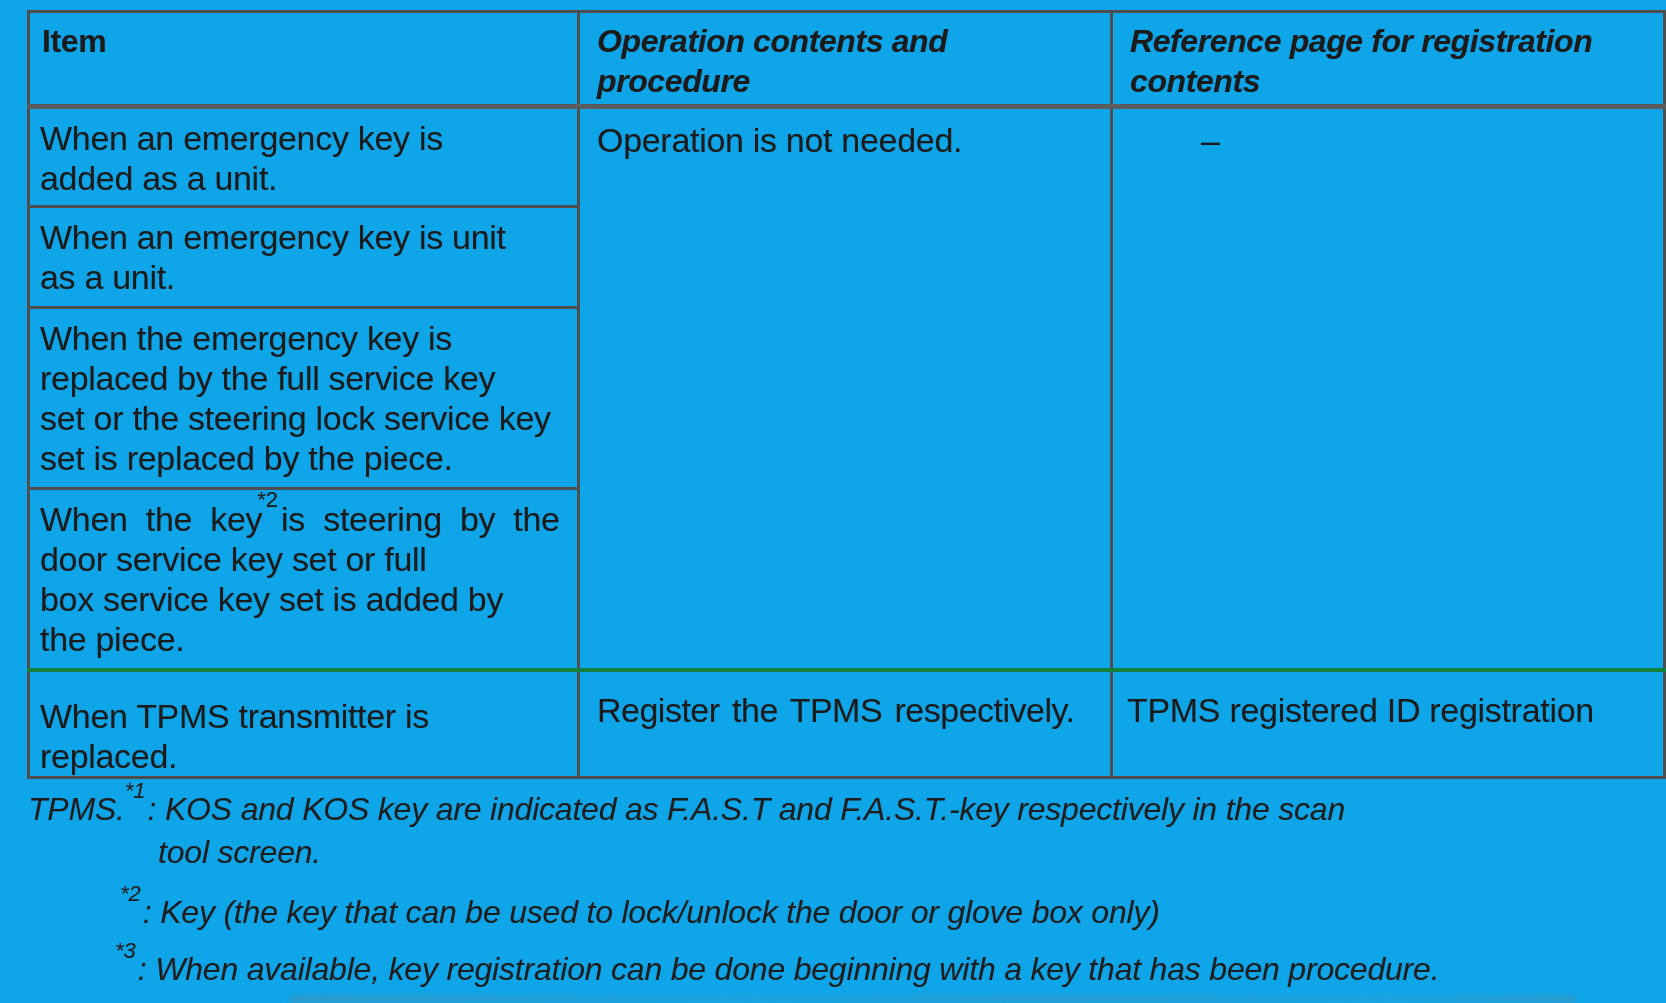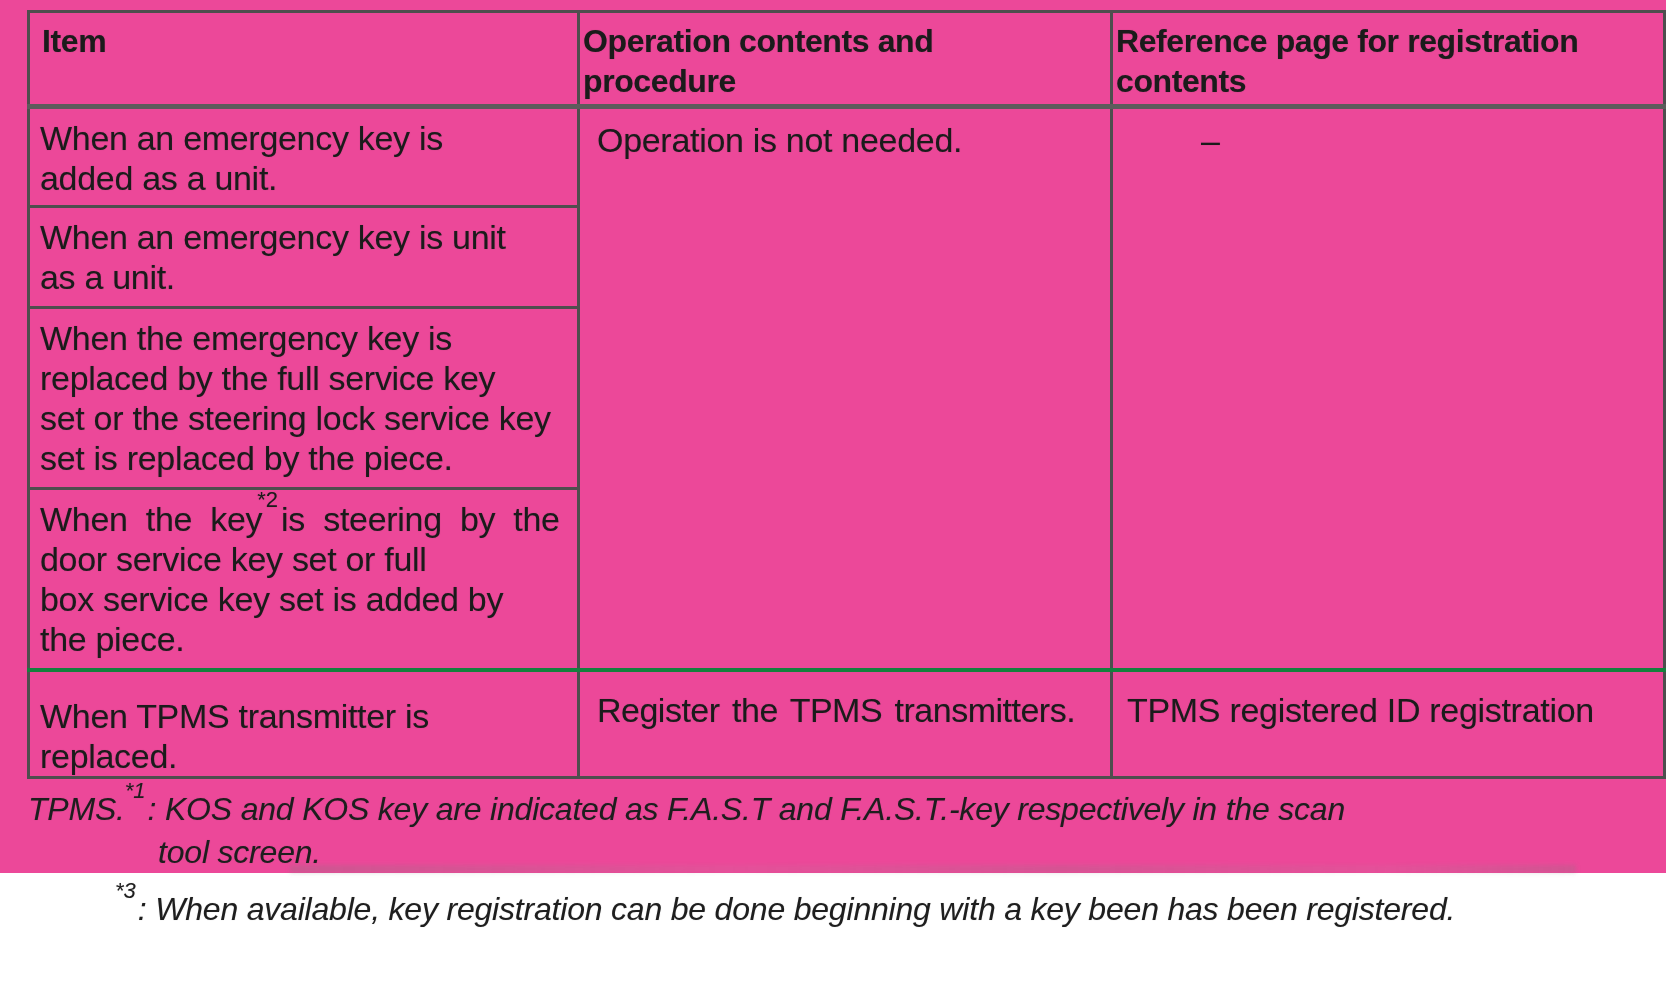--- a/index.html
+++ b/index.html
@@ -7,22 +7,22 @@
     padding: 0;
     background: #ffffff;
     width: 1666px;
     height: 1003px;
     overflow: hidden;
     font-family: "Liberation Sans", "DejaVu Sans", sans-serif;
   }
   .page {
     position: relative;
     width: 1666px;
-    height: 873px;
-    background: #ec4899;
+    height: 1003px;
+    background: #0ea5e9;
     color: #1b1b1b;
   }
   
   table.reg-table {
     position: absolute;
     left: 27px;
     top: 10px;
     width: 1636px;
     border-collapse: collapse;
     table-layout: fixed;
@@ -40,21 +40,21 @@
     border-top: 4px solid #15803d;
   }
   th {
     font-size: 32px;
     line-height: 40px;
     font-weight: bold;
     text-align: left;
     letter-spacing: -0.4px;
     padding: 8px 4px 0 12px;
   }
-  th.h2, th.h3 { padding-left: 3px; }
+  th.h2, th.h3 { padding-left: 17px; font-style: italic; }
   td {
     font-size: 34px;
     line-height: 40px;
     letter-spacing: -0.3px;
   }
   td.item { padding: 9px 2px 0 10px; margin-left: 36px; }
   td.op   { padding: 11px 4px 0 17px; }
   td.ref  { padding: 11px 4px 0 14px; }
   tr.r5 td.item { padding-top: 24px; }
   tr.r5 td.op,
@@ -162,31 +162,34 @@
       <tr class="r4">
         <td class="item">
           <span class="ws">When the key</span><sup class="cellsup">*2</sup><span class="ws">is steering by the</span><span class="rest">door service key set or full
 box service key set is added by
 the piece.</span>
         </td>
       </tr>
       <tr class="r5">
         <td class="item pre">When TPMS transmitter is
 replaced.</td>
-        <td class="op wsp">Register the TPMS transmitters.</td>
+        <td class="op wsp">Register the TPMS respectively.</td>
         <td class="ref">TPMS registered ID registration</td>
       </tr>
     </tbody>
   </table>
 
   <div class="notes">
     <div class="note n1">
       <span>TPMS.</span><sup class="nsup">*1</sup><span class="nbody">: KOS and KOS key are indicated as F.A.S.T and F.A.S.T.-key respectively in the scan
 tool screen.</span>
     </div>
+    <div class="note n2">
+      <sup class="nsup">*2</sup><span class="nbody">: Key (the key that can be used to lock/unlock the door or glove box only)</span>
+    </div>
     <div class="note n3">
-      <sup class="nsup">*3</sup><span class="nbody">: When available, key registration can be done beginning with a key been has been registered.</span>
+      <sup class="nsup">*3</sup><span class="nbody">: When available, key registration can be done beginning with a key that has been procedure.</span>
     </div>
   </div>
 
   <div class="smudge"></div>
 
 </div>
 
 </body></html>

